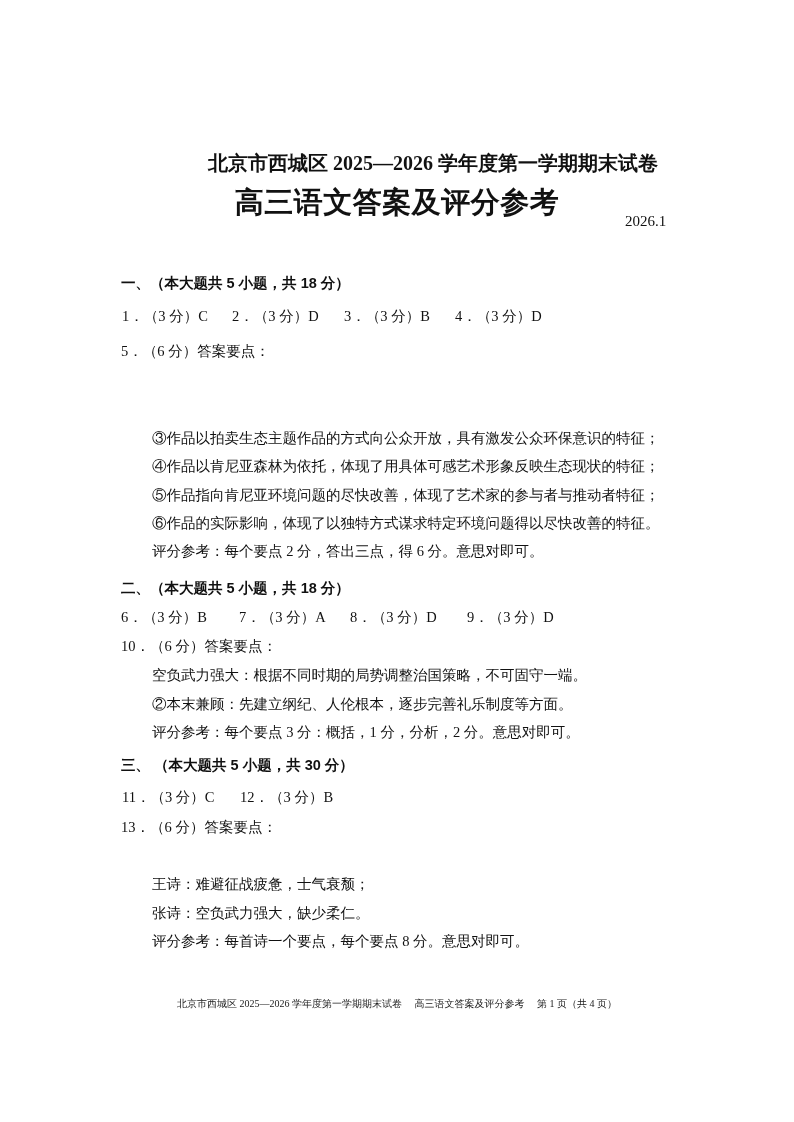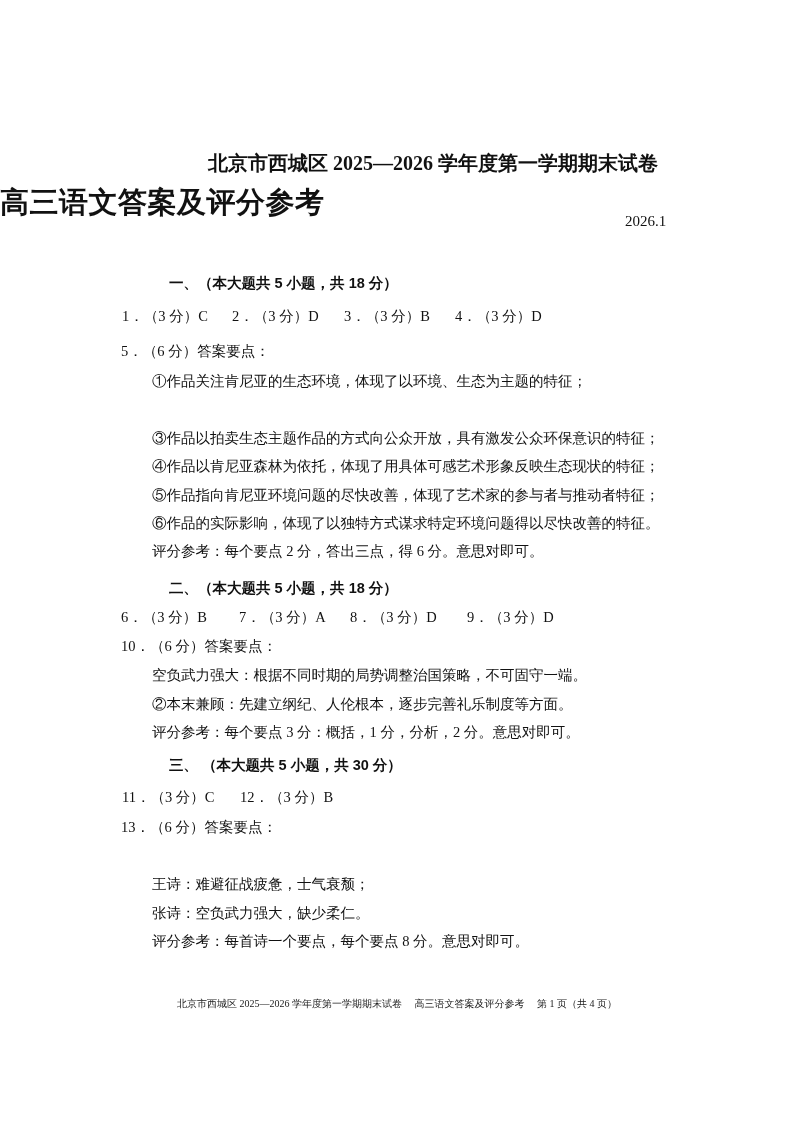--- a/index.html
+++ b/index.html
@@ -30,39 +30,39 @@
     font-size: 20px;
     font-weight: bold;
     line-height: 26px;
     height: 26px;
     font-family: "Liberation Serif", "DejaVu Serif", serif;
     padding-left: 36px;
   }
   .t2 {
     left: 0;
     width: 100%;
+    text-align: center;
     font-size: 29px;
     font-weight: bold;
     line-height: 36px;
     height: 36px;
     letter-spacing: 0.5px;
     font-family: "Liberation Sans", "DejaVu Sans", sans-serif;
   }
   .date {
     position: absolute;
     font-size: 15px;
     line-height: 20px;
     white-space: nowrap;
     margin-top: 13px;
   }
   .sec {
     font-weight: bold;
     font-size: 14.5px;
     font-family: "Liberation Sans", "DejaVu Sans", sans-serif;
-    margin-left: 48px;
   }
   .mcrow {
     position: absolute;
     left: 0;
     width: 100%;
     height: 22px;
   }
   .mcrow span {
     position: absolute;
     top: 0;
@@ -91,21 +91,20 @@
   <div class="date" style="top:198px; left:625px">2026.1</div>
 
   <div class="line sec" style="top:272px; left:121px">一、（本大题共 5 小题，共 18 分）</div>
   <div class="mcrow" style="top:305px">
     <span style="left:122px">1．（3 分）C</span>
     <span style="left:232px">2．（3 分）D</span>
     <span style="left:344px">3．（3 分）B</span>
     <span style="left:455px">4．（3 分）D</span>
   </div>
   <div class="line" style="top:340px; left:121px">5．（6 分）答案要点：</div>
-  <div class="line" style="top:370px; left:152px">①作品关注肯尼亚的生态环境，体现了以环境、生态为主题的特征；</div>
   <div class="line" style="top:427px; left:152px">③作品以拍卖生态主题作品的方式向公众开放，具有激发公众环保意识的特征；</div>
   <div class="line" style="top:455px; left:152px">④作品以肯尼亚森林为依托，体现了用具体可感艺术形象反映生态现状的特征；</div>
   <div class="line" style="top:484px; left:152px">⑤作品指向肯尼亚环境问题的尽快改善，体现了艺术家的参与者与推动者特征；</div>
   <div class="line" style="top:512px; left:152px">⑥作品的实际影响，体现了以独特方式谋求特定环境问题得以尽快改善的特征。</div>
   <div class="line" style="top:540px; left:152px">评分参考：每个要点 2 分，答出三点，得 6 分。意思对即可。</div>
 
   <div class="line sec" style="top:577px; left:121px">二、（本大题共 5 小题，共 18 分）</div>
   <div class="mcrow" style="top:606px">
     <span style="left:121px">6．（3 分）B</span>
     <span style="left:239px">7．（3 分）A</span>

